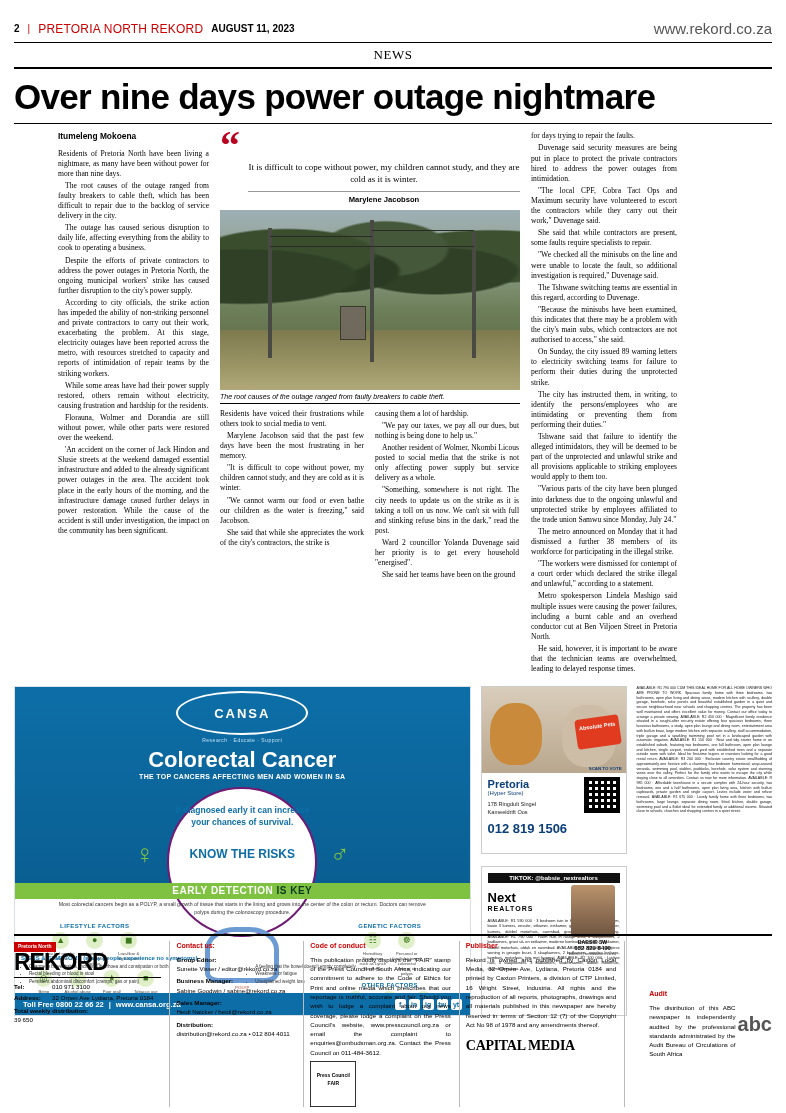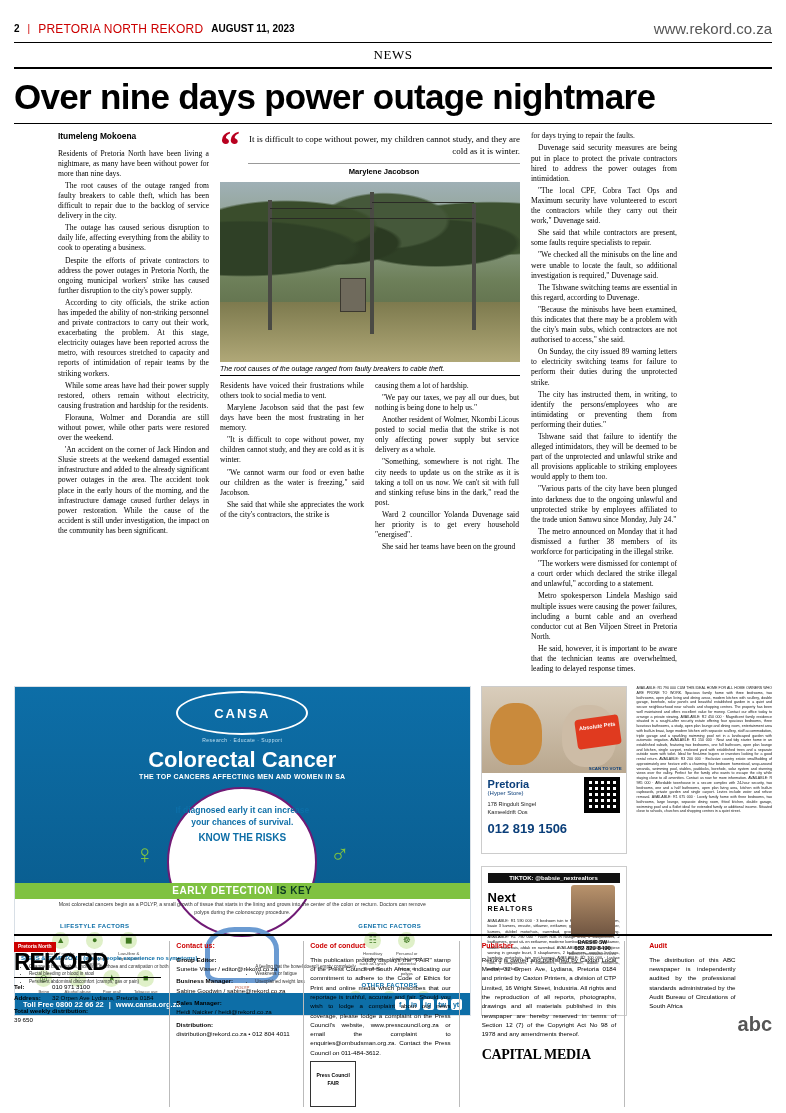--- a/index.html
+++ b/index.html
@@ -42,21 +42,21 @@
   .col p { margin:0 0 2px 0; text-indent:7px; }
   .col p.first { text-indent:0; }
   .byline { font-family:"Liberation Sans", sans-serif; font-weight:bold; font-size:8.4px; margin:0 0 6px 0; }
   .c1 { width:151px;margin-left:44px; }
   .c2 { width:300px; }
   .c4 { width:146px; }
 
   
   .pullquote { display:flex; gap:8px; align-items:flex-start; margin-bottom:6px; }
   .quotemark { color:#b8001f; font-family:"Liberation Serif", serif; font-size:40px; line-height:0.75; font-weight:bold; }
-  .pq-text { flex:1; text-align:right; font-size:9px; line-height:1.3; font-family:"Liberation Serif", serif; padding-top:3px;}
+  .pq-text { flex:1; text-align:center; font-size:9px; line-height:1.3; font-family:"Liberation Serif", serif; padding-top:3px;margin-top:28px;}
   .pq-line { border-top:1px solid #999; margin:5px 0 3px 0; }
   .pq-attr { text-align:center; font-family:"Liberation Sans", sans-serif; font-weight:bold; font-size:7.6px; }
 
   
   .photo { width:300px; height:180px; position:relative; overflow:hidden; background:#5c6b4a; }
   .photo .sky { position:absolute; inset:0; background:linear-gradient(180deg,#9fb0b6 0%, #8ea08a 28%, #6d7f59 55%, #4e5b3a 100%); }
   .photo .trees { position:absolute; left:0; top:0; width:100%; height:62%;
      background:
       radial-gradient(ellipse at 8% 60%, #2f4026 0 28%, transparent 30%),
       radial-gradient(ellipse at 22% 40%, #3a4d2c 0 26%, transparent 28%),
@@ -86,21 +86,21 @@
   .cansa-top { position:absolute; top:0; left:0; right:0; height:196px; background:#0e6fa8;
      background:linear-gradient(180deg,#0d6ea7 0%, #0a5f92 100%); }
   .cansa-logo { position:absolute; left:50%; transform:translateX(-50%); top:4px; width:132px; height:52px; }
   .cansa-logo .oval { width:132px; height:44px; border:2px solid #fff; border-radius:50%; display:flex; align-items:center; justify-content:center; }
   .cansa-logo .txt { color:#fff; font-family:"Liberation Sans", sans-serif; font-weight:bold; font-size:13px; letter-spacing:2px; }
   .cansa-tag { position:absolute; top:50px; width:100%; text-align:center; color:#bfe0f2; font-family:"Liberation Sans", sans-serif; font-size:5px; letter-spacing:.5px;}
   .cansa-h1 { position:absolute; top:60px; width:100%; text-align:center; color:#fff; font-family:"Liberation Sans", sans-serif; font-weight:bold; font-size:22px; }
   .cansa-h2 { position:absolute; top:86px; width:100%; text-align:center; color:#fff; font-family:"Liberation Sans", sans-serif; font-weight:bold; font-size:7px; letter-spacing:.3px;}
   .cansa-circle { position:absolute; left:50%; transform:translateX(-50%); top:100px; width:150px; height:150px; border-radius:50%; background:#ffffff; border:2px solid #701a75; text-align:center; padding-top:16px;}
   .cansa-circle .l1 { font-family:"Liberation Sans", sans-serif; font-weight:bold; font-size:8.5px; color:#0d6ea7; line-height:1.35;}
-  .cansa-circle .l2 { font-family:"Liberation Sans", sans-serif; font-weight:bold; font-size:10px; color:#0d6ea7; margin-top:4px;}
+  .cansa-circle .l2 { font-family:"Liberation Sans", sans-serif; font-weight:bold; font-size:12px; color:#0d6ea7; margin-top:19px;}
   .cansa-sym { position:absolute; top:152px; font-size:26px; color:#7fc241; font-family:"Liberation Sans", sans-serif;}
   .sym-l { left:120px; }
   .sym-r { right:120px; }
   .cansa-band { position:absolute; top:196px; left:0; right:0; height:16px; background:#7fc241; color:#fff; font-family:"Liberation Sans", sans-serif; font-weight:bold; font-size:10px; text-align:center; line-height:16px; letter-spacing:.5px;}
   .cansa-band em { font-style:normal; color:#0d3b22; }
   .cansa-sub { position:absolute; top:214px; width:100%; text-align:center; font-family:"Liberation Sans", sans-serif; font-size:5.2px; color:#333; line-height:1.5; padding:0 40px;}
   .cansa-cols { position:absolute; top:236px; left:0; right:0; display:flex; padding:0 6px; }
   .cansa-cols .ccol { flex:1; text-align:center; }
   .ccol h4 { font-family:"Liberation Sans", sans-serif; font-size:6px; color:#0d6ea7; margin:0 0 3px 0; letter-spacing:.4px;}
   .ccol .icons { display:flex; justify-content:center; gap:4px; flex-wrap:wrap; }
@@ -432,27 +432,27 @@
         <div style="margin-top:3px;"><b>Distribution:</b></div>
         <div>distribution@rekord.co.za • 012 804 4011</div>
       </div>
 
       <div class="fcol f3 divider-v" style="padding-left:6px;">
         <h5>Code of conduct</h5>
         <div style="text-align:justify;">This publication proudly displays the "FAIR" stamp of the Press Council of South Africa, indicating our commitment to adhere to the Code of Ethics for Print and online media which prescribes that our reportage is truthful, accurate and fair. Should you wish to lodge a complaint about our news coverage, please lodge a complaint on the Press Council's website, www.presscouncil.org.za or email the complaint to enquiries@ombudsman.org.za. Contact the Press Council on 011-484-3612.</div>
         <div class="fair-badge" style="margin-top:4px;">Press Council FAIR</div>
       </div>
 
-      <div class="fcol f4 divider-v" style="padding-left:22px;">
+      <div class="fcol f4 divider-v" style="padding-left:6px;">
         <h5>Publisher</h5>
         <div style="text-align:justify;">Rekord is owned and published by Caxton Local Media, 32 Orpen Ave, Lydiana, Pretoria 0184 and printed by Caxton Printers, a division of CTP Limited, 16 Wright Street, Industria. All rights and the reproduction of all reports, photographs, drawings and all materials published in this newspaper are hereby reserved in terms of Section 12 (7) of the Copyright Act No 98 of 1978 and any amendments thereof.</div>
         <div class="cap-media" style="margin-top:6px;">CAPITAL MEDIA</div>
       </div>
 
-      <div class="fcol f5 divider-v" style="padding-left:24px; display:flex; gap:2px;">
+      <div class="fcol f5 divider-v" style="padding-left:24px; display:flex; gap:2px;align-items:center;">
         <div style="flex:1;">
           <h5>Audit</h5>
           <div style="text-align:justify;">The distribution of this ABC newspaper is independently audited by the professional standards administrated by the Audit Bureau of Circulations of South Africa</div>
         </div>
         <div class="abc-logo" style="align-self:center;">abc</div>
       </div>
 
     </div>
   </div>
 

